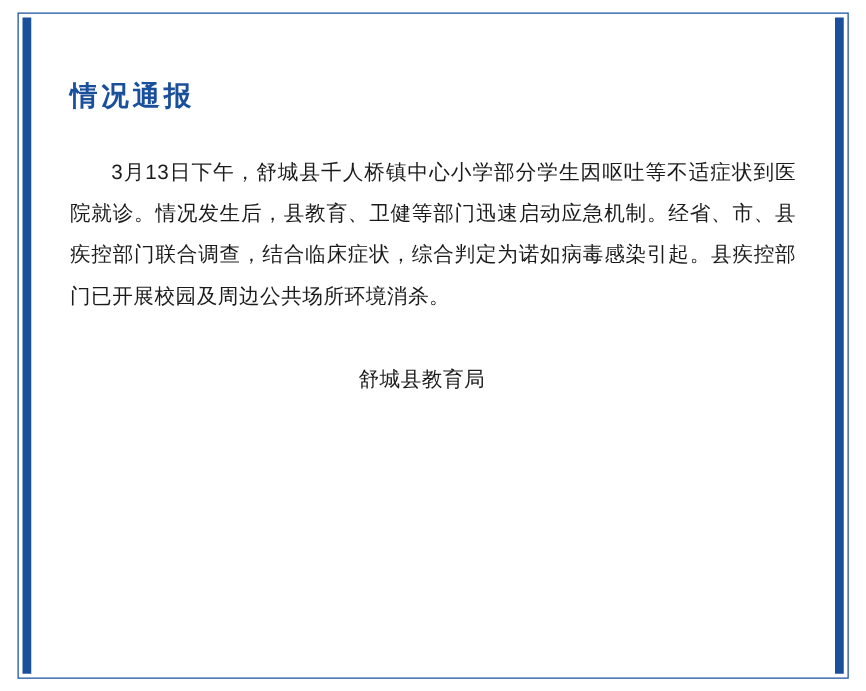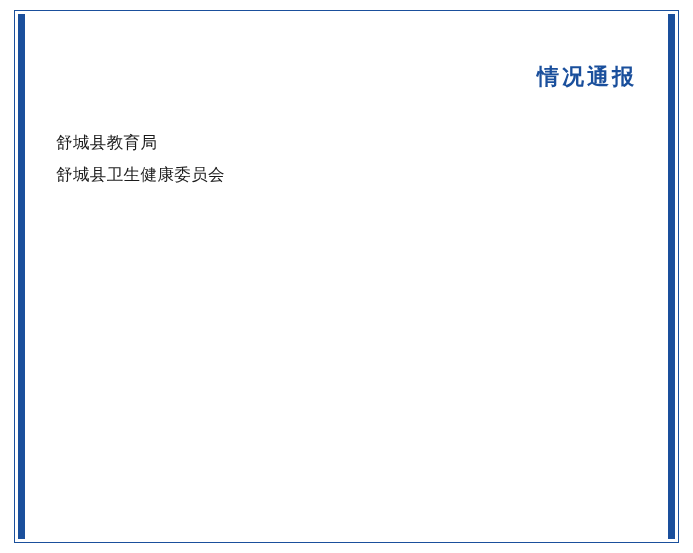--- a/index.html
+++ b/index.html
@@ -49,41 +49,41 @@
   .content {
     position: absolute;
     left: 34px;
     top: 24px;
     right: 34px;
     bottom: 24px;
     box-sizing: border-box;
     padding: 26px 22px 10px 22px;
   }
   .doc-title {
-    text-align: right;
+    text-align: left;
     color: #1a4f9c;
     font-size: 22px;
     font-weight: bold;
     letter-spacing: 3px;
     margin: 12px 0 30px 0;
     font-family: "Liberation Sans", sans-serif;
   }
   .para {
     color: #1b1b1b;
     font-size: 16.5px;
     line-height: 2.0;
     text-align: justify;
     text-justify: inter-ideograph;
     text-indent: 2em;
     margin: 0 0 24px 0;
     letter-spacing: 0.4px;
   }
   .signature {
     margin-top: 34px;
-    text-align: left;
+    text-align: center;
     color: #1b1b1b;
     font-size: 16.5px;
     line-height: 1.95;
     letter-spacing: 0.4px;
     padding-right: 18px;
   }
   .signature div {
     margin: 0;
   }
 </style>
@@ -91,19 +91,19 @@
 <body>
 
 <div class="page">
   <div class="frame-outer"></div>
   <div class="bar-left"></div>
   <div class="bar-right"></div>
 
   <div class="content">
     <h1 class="doc-title">情况通报</h1>
 
+    <p class="para">3月13日下午，舒城县千人桥镇中心小学部分学生因呕吐等不适症状到医院就诊。情况发生后，县教育、卫健等部门迅速启动应急机制。经省、市、县疾控部门联合调查，结合临床症状，综合判定为诺如病毒感染引起。县疾控部门已开展校园及周边公共场所环境消杀。</p>
 
     <div class="signature">
       <div>舒城县教育局</div>
-      <div>舒城县卫生健康委员会</div>
     </div>
   </div>
 </div>
 
 </body></html>

